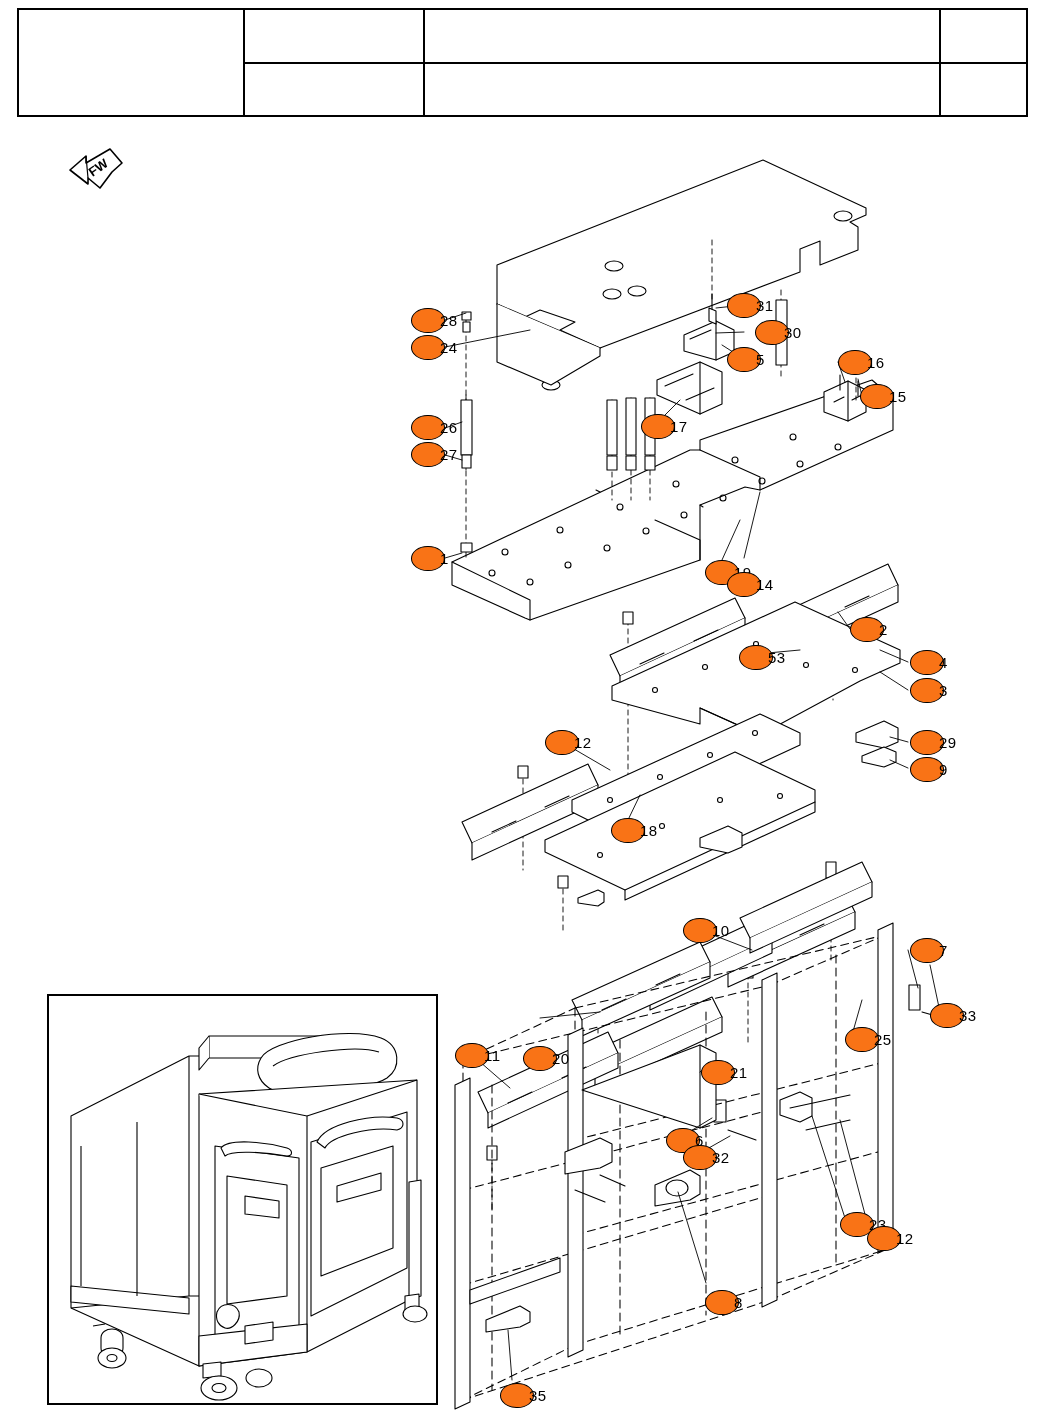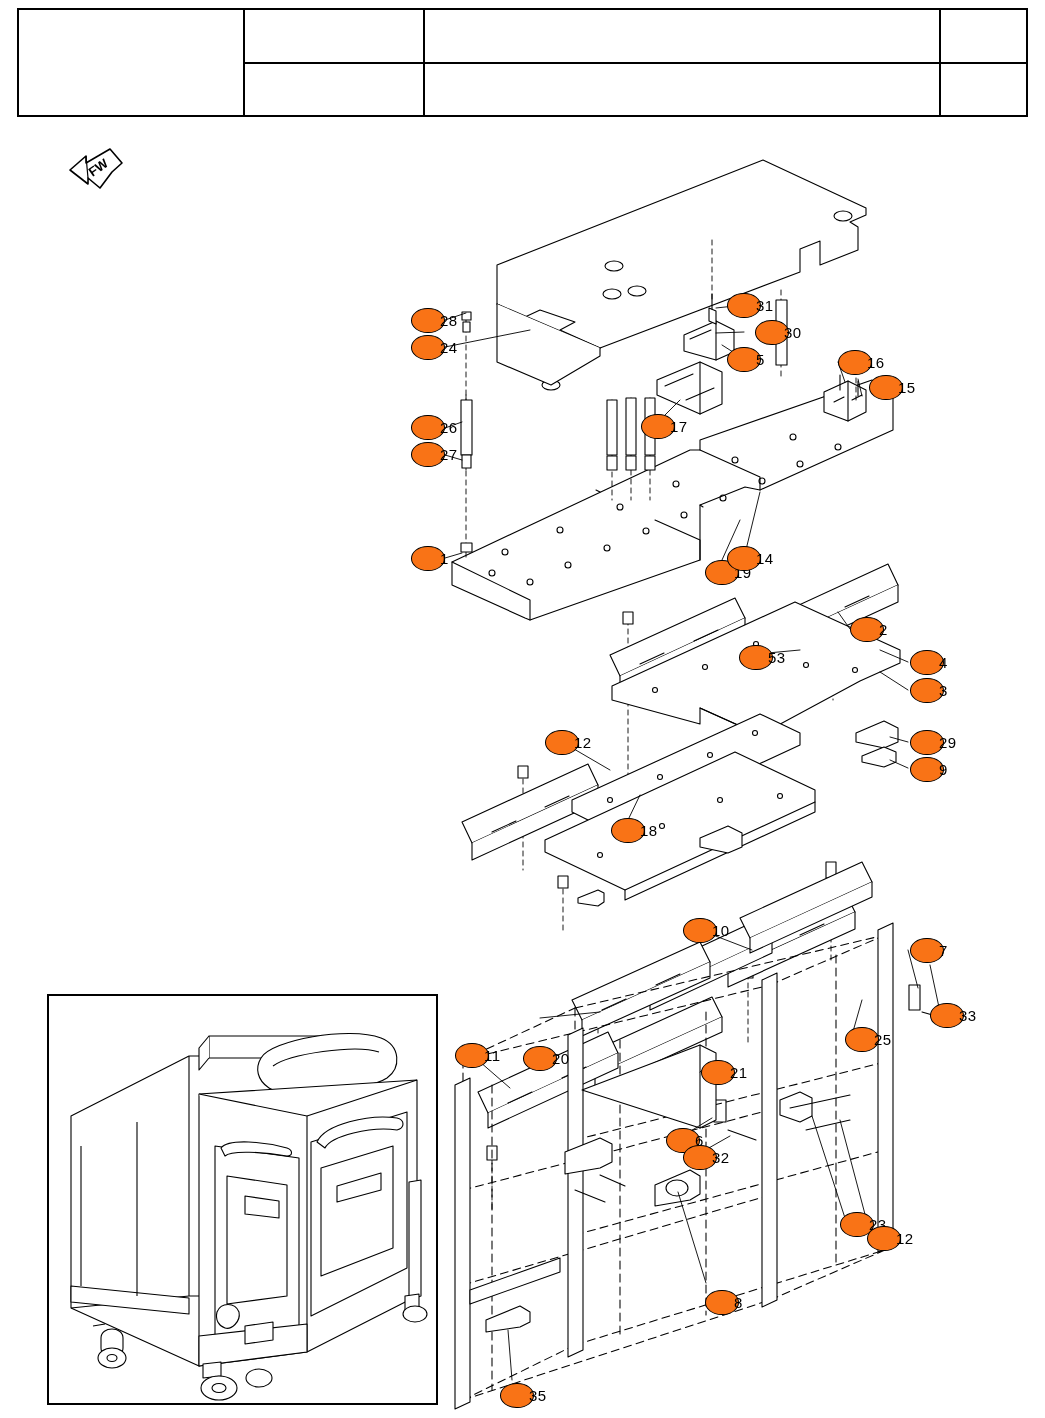--- a/index.html
+++ b/index.html
@@ -411,27 +411,27 @@
   </g>
 </svg>
 
 <div id="callout-layer">
     <div class="callout" style="left: 411px; top: 308px;">28</div>
     <div class="callout" style="left: 411px; top: 335px;">24</div>
     <div class="callout" style="left: 727px; top: 293px;">31</div>
     <div class="callout" style="left: 727px; top: 320px; margin-left: 28px;">30</div>
     <div class="callout" style="left: 727px; top: 347px;">5</div>
     <div class="callout" style="left: 838px; top: 350px;">16</div>
-    <div class="callout" style="left: 860px; top: 375px; margin-left: 9px;">15</div>
+    <div class="callout" style="left: 860px; top: 384px;">15</div>
     <div class="callout" style="left: 411px; top: 415px;">26</div>
     <div class="callout" style="left: 411px; top: 442px;">27</div>
     <div class="callout" style="left: 641px; top: 414px;">17</div>
     <div class="callout" style="left: 411px; top: 546px;">1</div>
     <div class="callout" style="left: 705px; top: 560px;">19</div>
-    <div class="callout" style="left: 727px; top: 546px;">14</div>
+    <div class="callout" style="left: 727px; top: 572px;">14</div>
     <div class="callout" style="left: 850px; top: 617px;">2</div>
     <div class="callout" style="left: 739px; top: 645px;">53</div>
     <div class="callout" style="left: 910px; top: 650px;">4</div>
     <div class="callout" style="left: 910px; top: 678px;">3</div>
     <div class="callout" style="left: 545px; top: 730px;">12</div>
     <div class="callout" style="left: 910px; top: 730px;">29</div>
     <div class="callout" style="left: 910px; top: 757px;">9</div>
     <div class="callout" style="left: 611px; top: 818px;">18</div>
     <div class="callout" style="left: 683px; top: 918px;">10</div>
     <div class="callout" style="left: 910px; top: 938px;">7</div>

